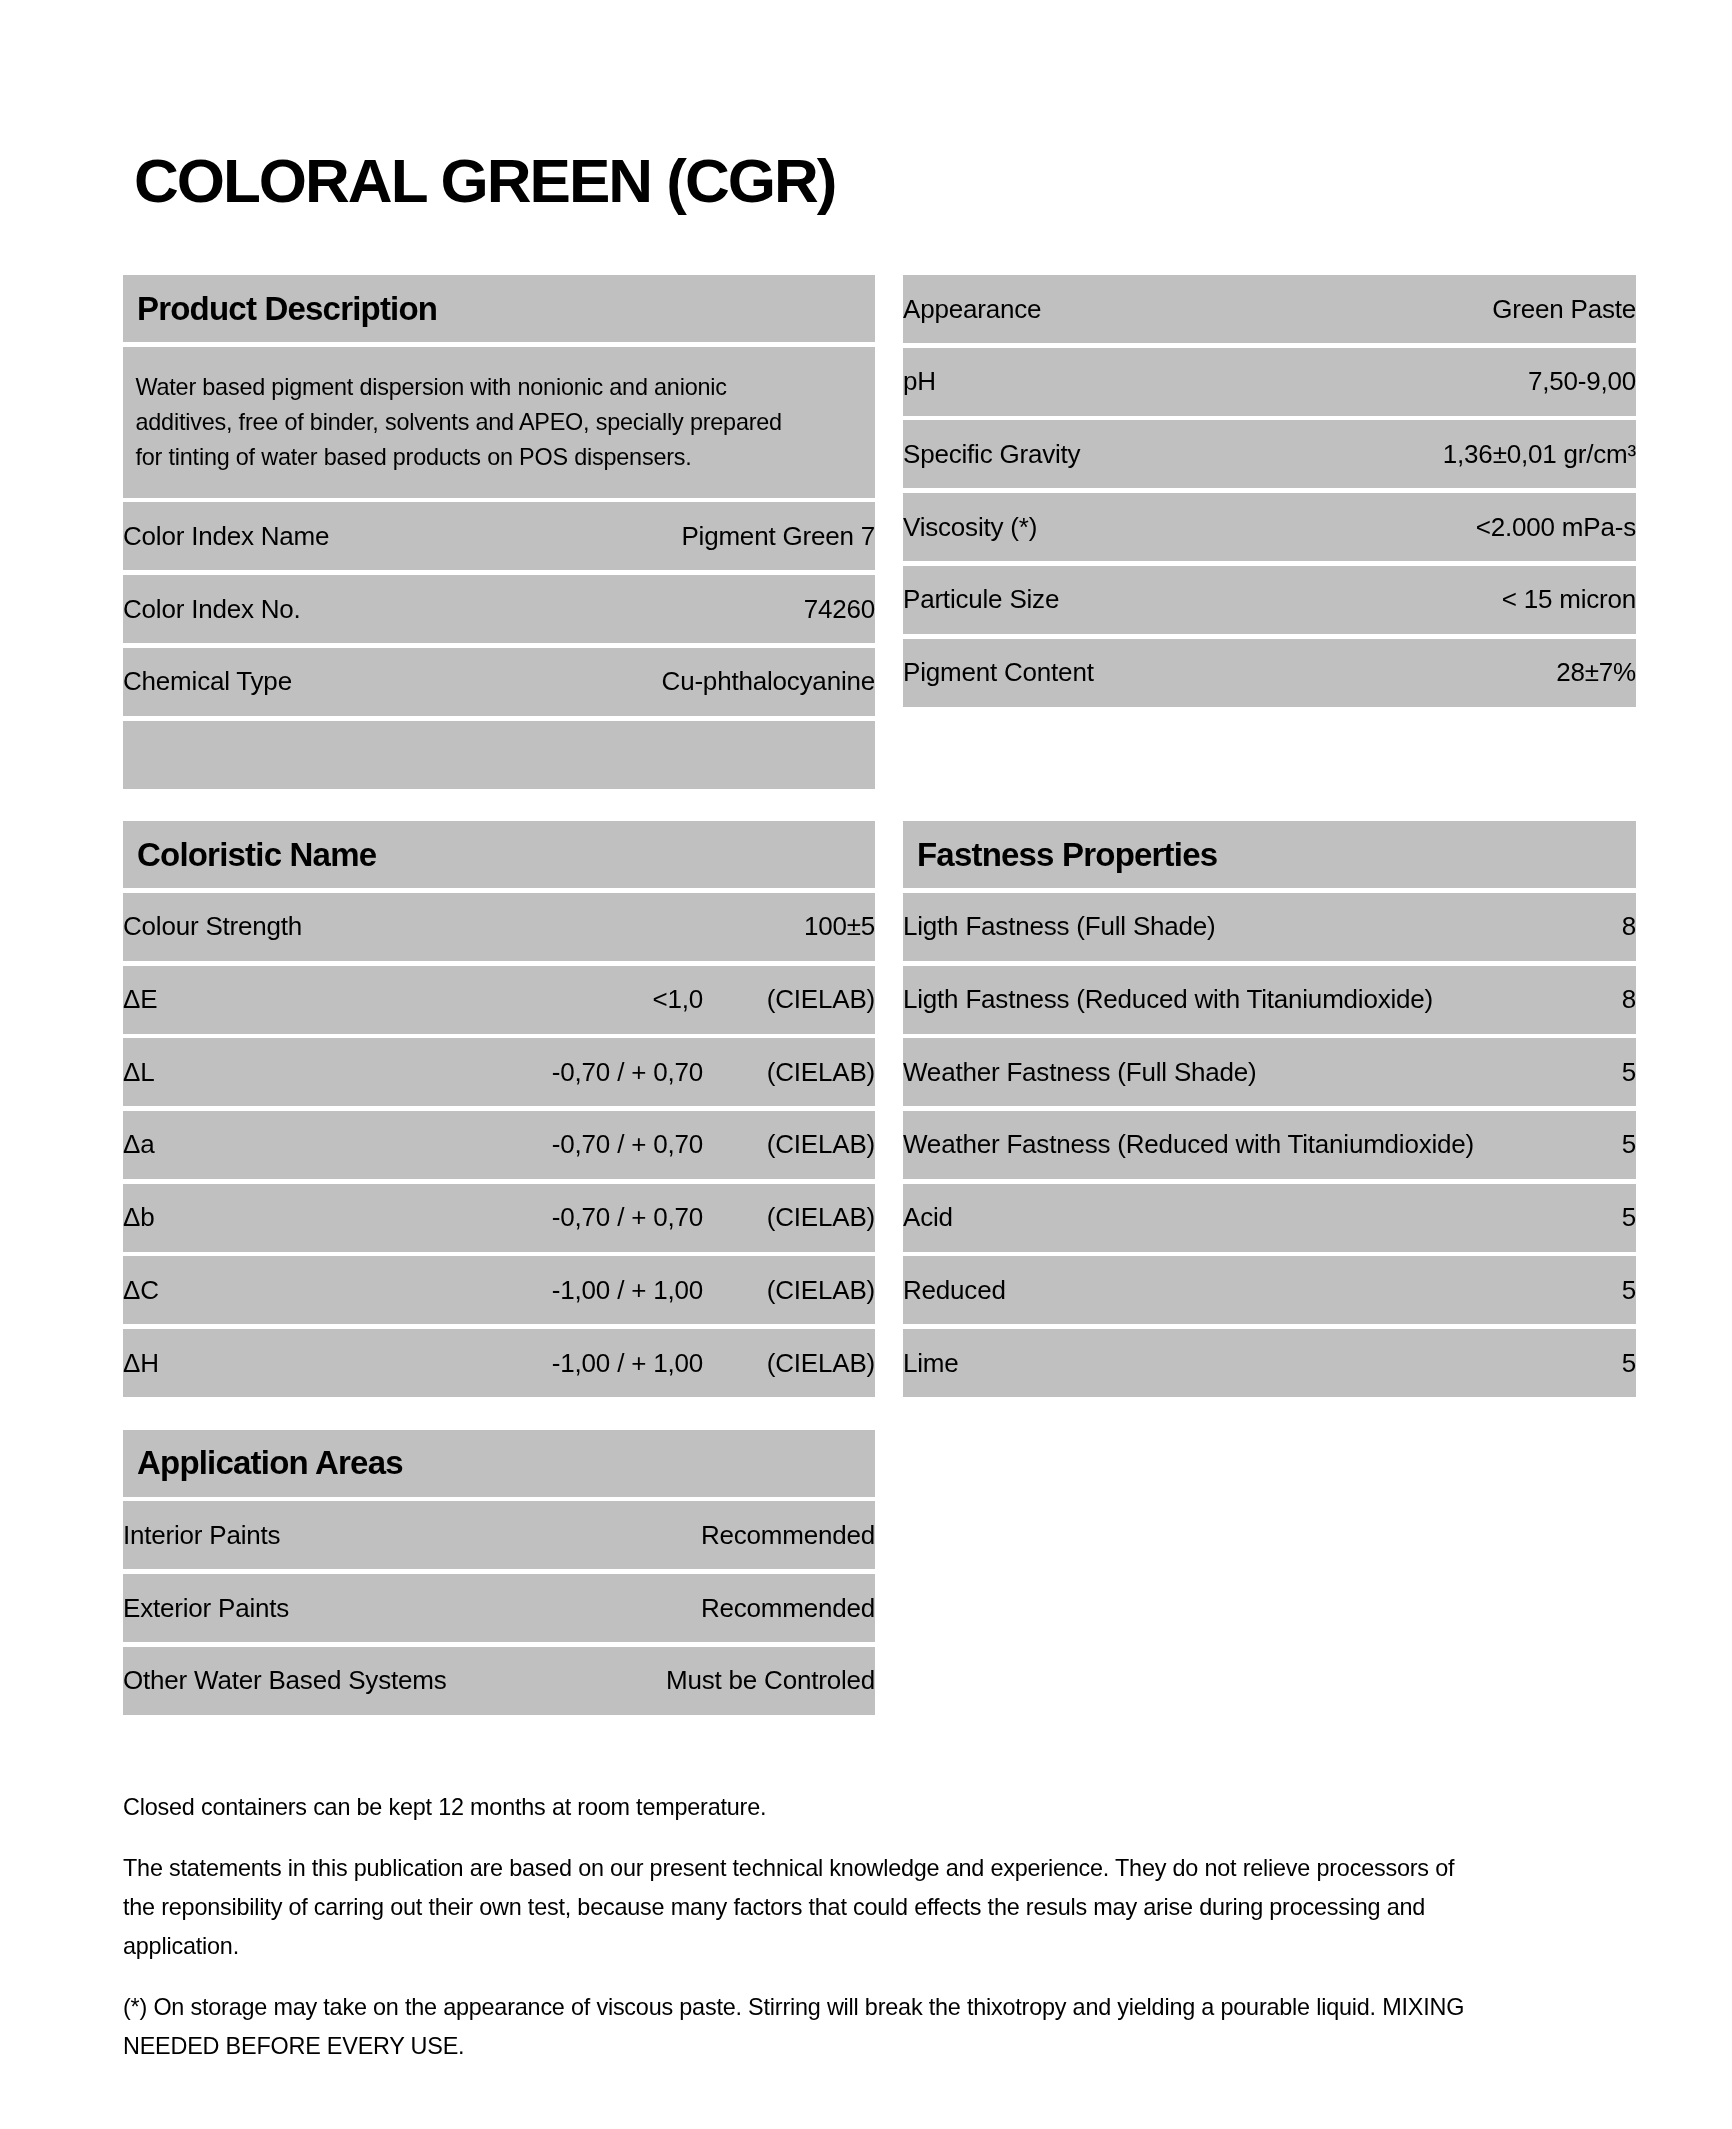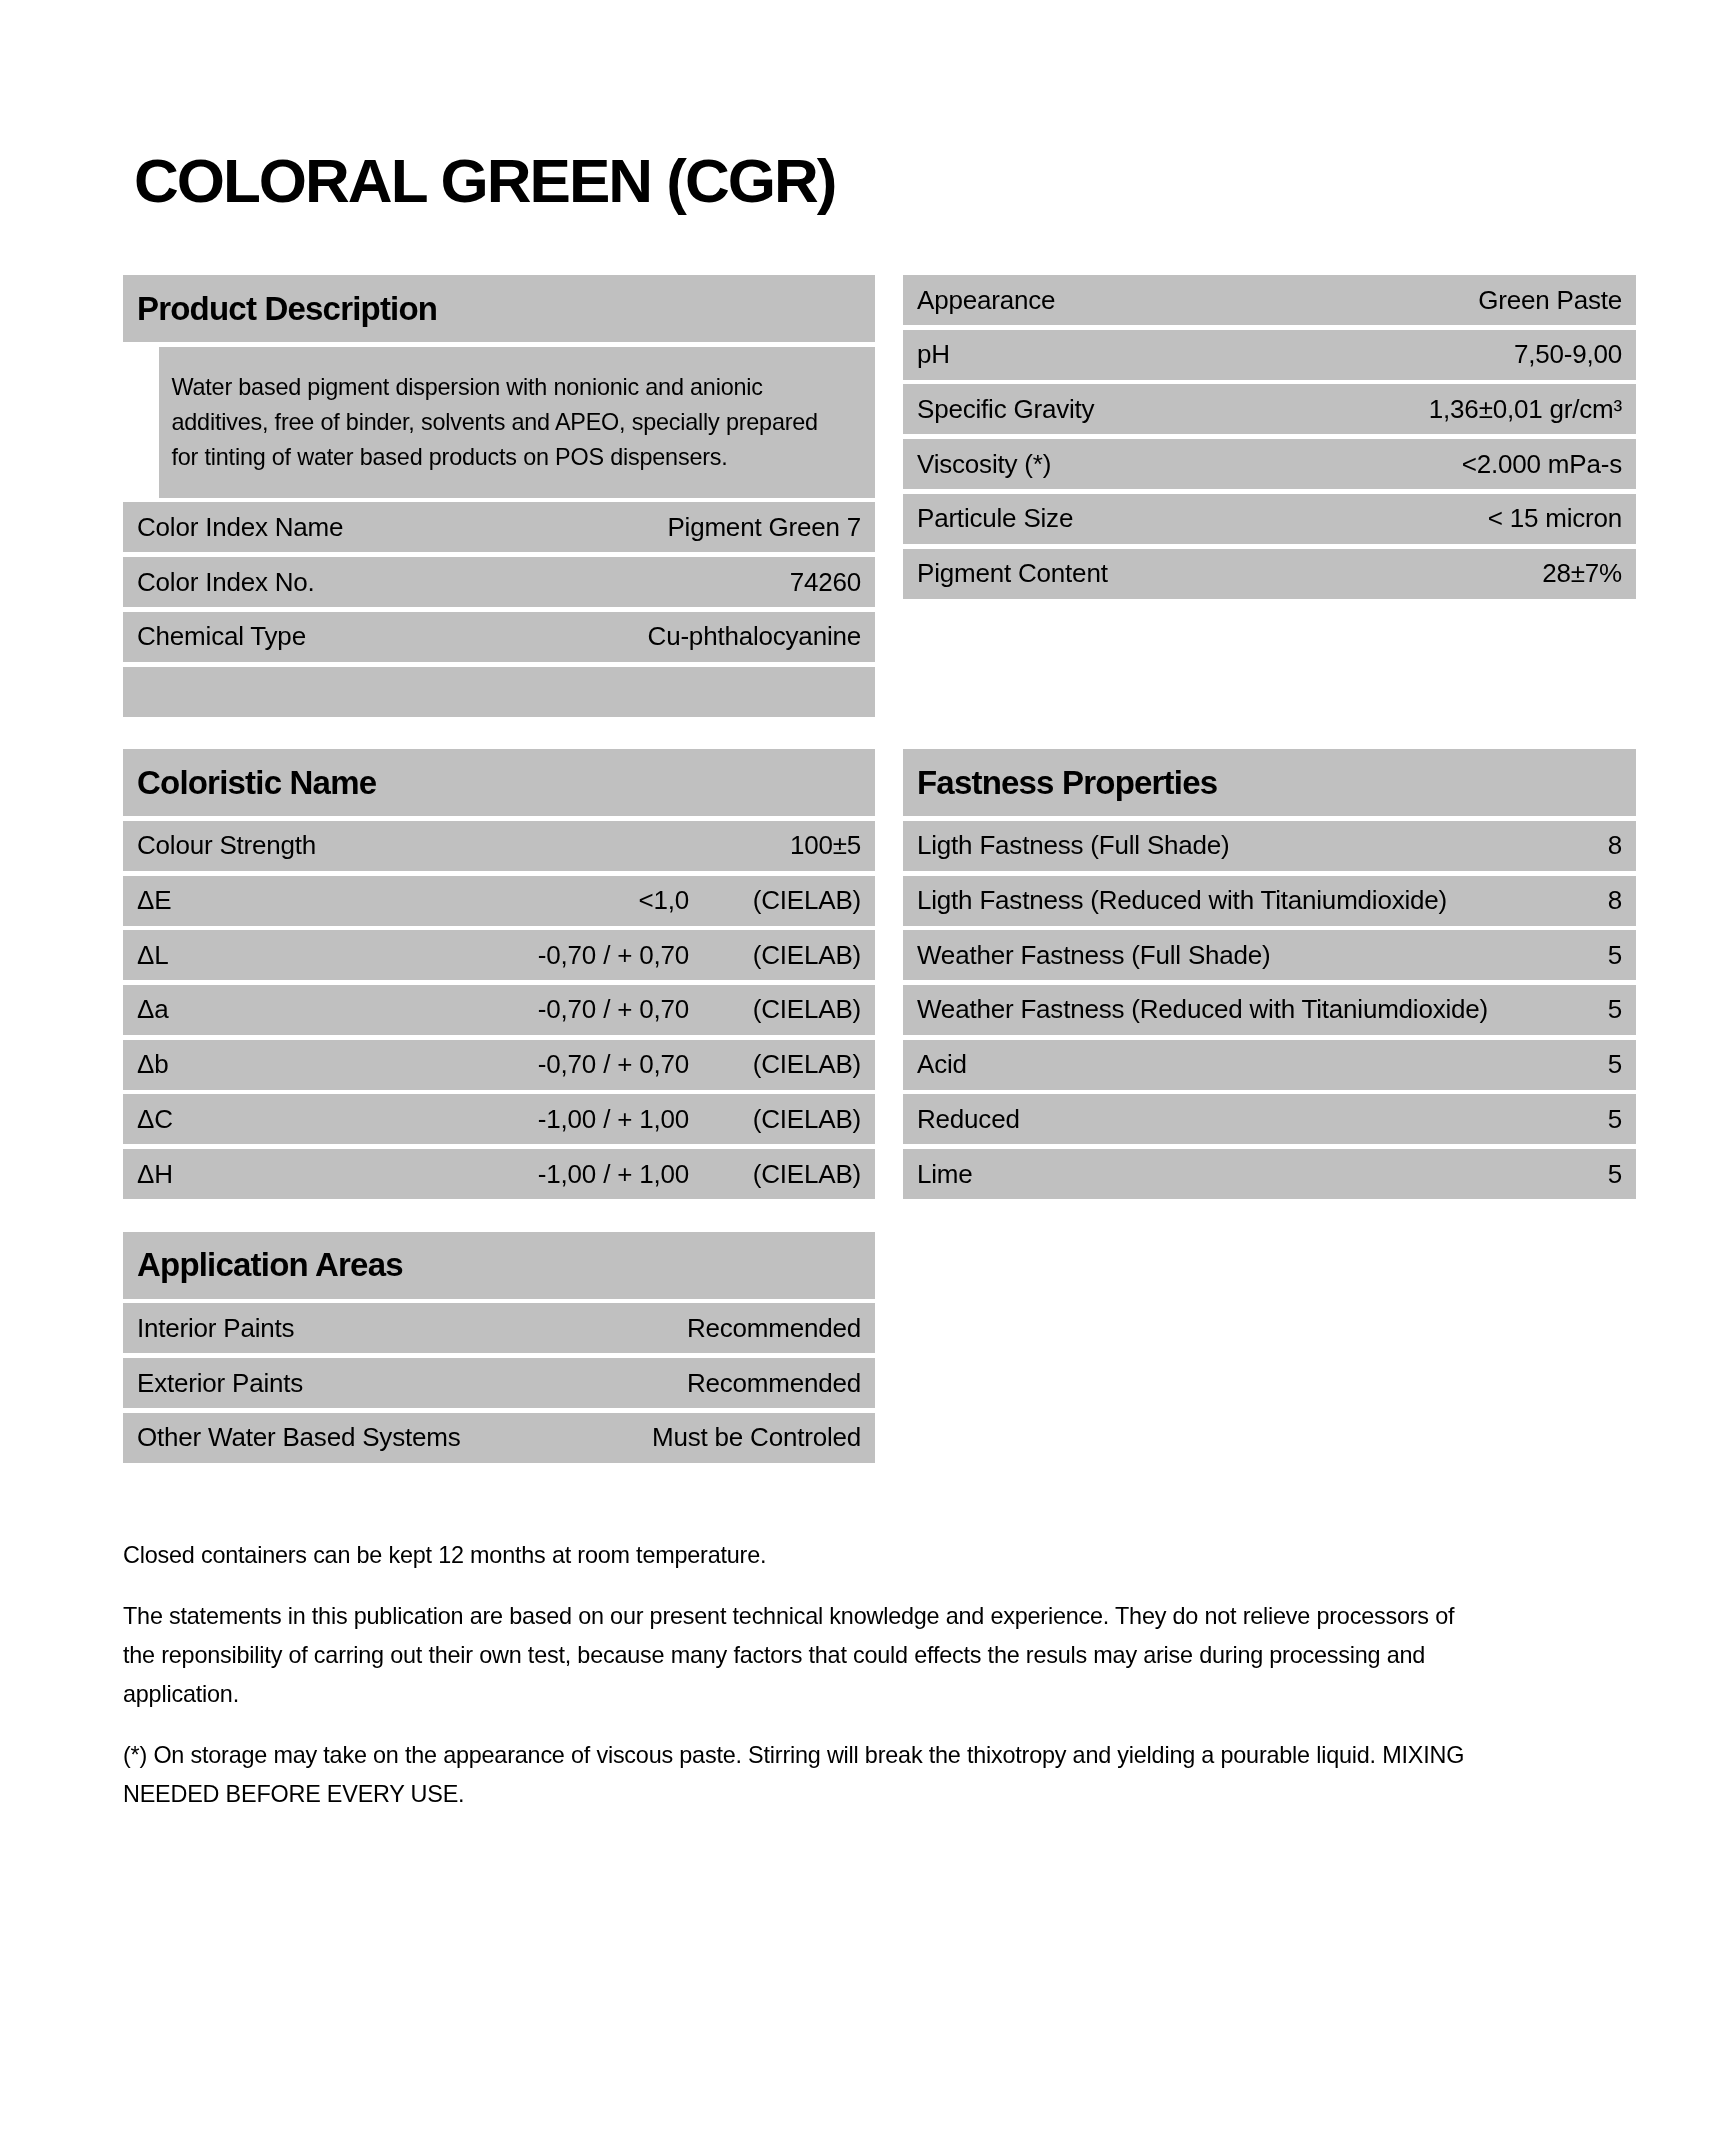--- a/index.html
+++ b/index.html
@@ -48,27 +48,26 @@
     letter-spacing: -0.8px;
   }
   .desc-cell {
     min-height: 151px;
     display: flex;
     align-items: center;
     padding: 7.8px 12.5px;
     font-size: 23.4px;
     line-height: 35px;
     white-space: pre-line;
-    margin-left: 36px;
   }
   .row {
-    height: 50px;
+    height: 68px;
     display: grid;
     align-items: center;
-    padding: 0 14px;
+    padding: 0 0;
     font-size: 26px;
   }
   .row-2 { grid-template-columns: 1fr auto; }
   .row-2 .val { text-align: right; }
   .row-3 { grid-template-columns: 1fr 203px 172px; }
   .row-3 .val { text-align: right; }
   .row-3 .mth { text-align: right; }
   .row-3.no-method { grid-template-columns: 1fr auto; }
   .footer {
     margin-top: 69px;

